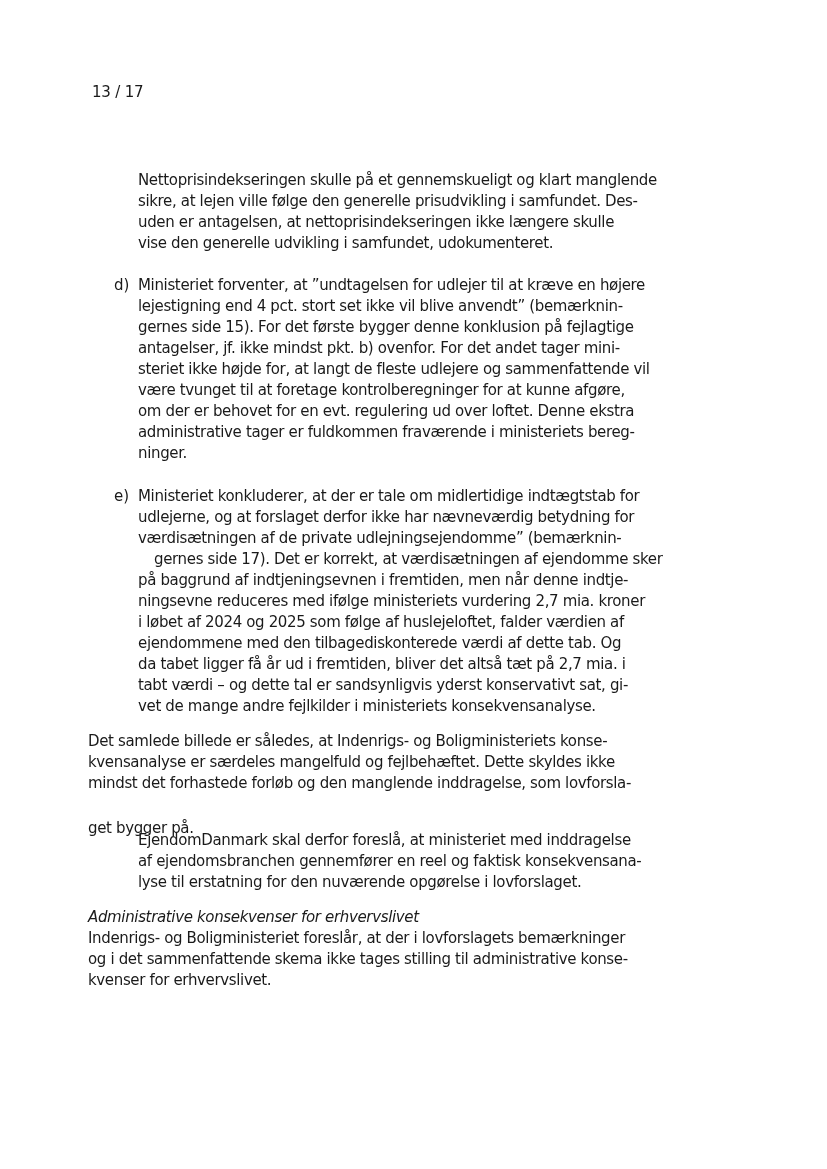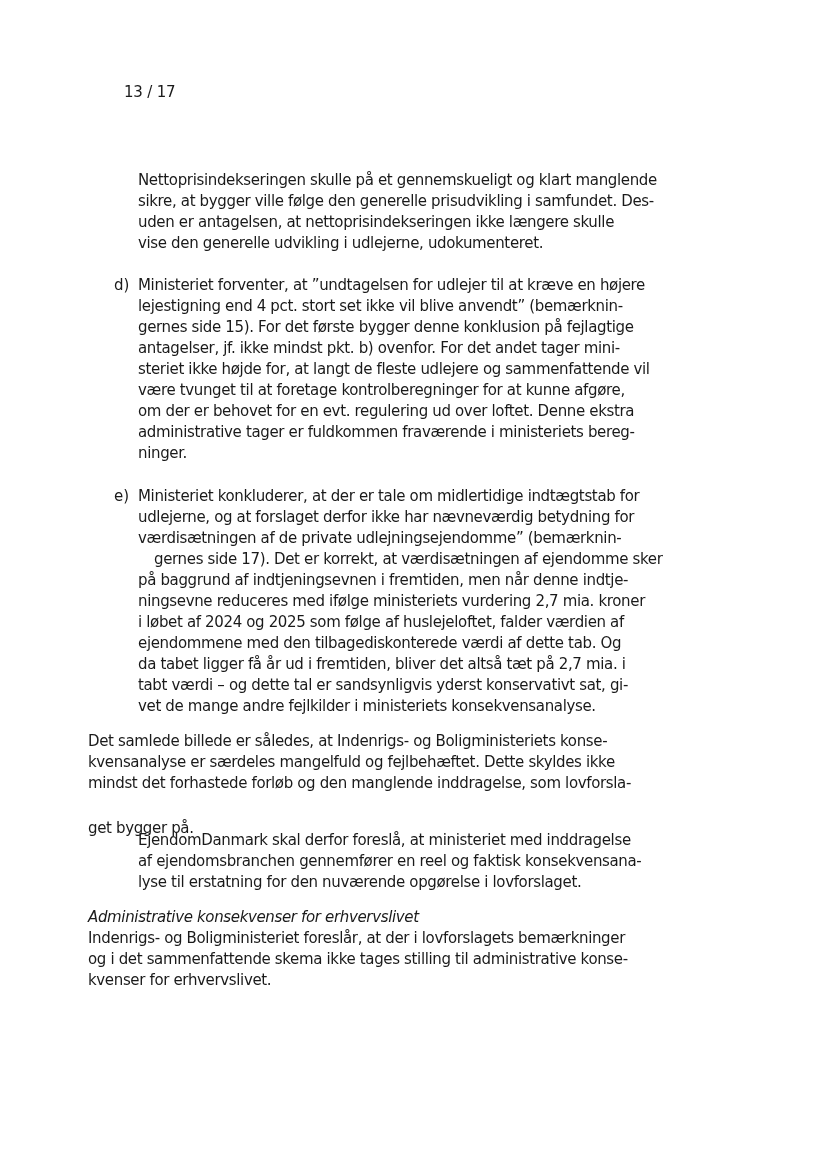--- a/index.html
+++ b/index.html
@@ -3,42 +3,42 @@
 <meta charset="utf-8">
 <style>
   html, body { margin: 0; padding: 0; background: #ffffff; }
   body {
     width: 827px; height: 1169px; position: relative; overflow: hidden;
     font-family: "DejaVu Sans", sans-serif;
     color: #1a1a1a;
   }
   .page-number {
     position: absolute; left: 92px; top: 83px;
-    font-size: 15px; letter-spacing: -0.2px; margin-left: 32px;
+    font-size: 15px; letter-spacing: -0.2px;
   }
   .line {
     position: absolute; white-space: nowrap;
     font-size: 15px; line-height: 21px; letter-spacing: -0.35px;
   }
   .label {
     position: absolute; font-size: 15px; line-height: 21px;
   }
   .italic { font-style: italic; text-align: center; }
   .u { text-underline-offset: 2px; }
 </style>
 </head>
 <body>
 
 <div class="page-number">13 / 17</div>
 
 <div>
   <div class="line" style="left:138px;top:170px">Nettoprisindekseringen skulle på et gennemskueligt og klart manglende</div>
-  <div class="line" style="left:138px;top:191px">sikre, at bygger ville følge den generelle prisudvikling i samfundet. Des-</div>
+  <div class="line" style="left:138px;top:191px">sikre, at lejen ville følge den generelle prisudvikling i samfundet. Des-</div>
   <div class="line" style="left:138px;top:212px">uden er antagelsen, at nettoprisindekseringen ikke længere skulle</div>
-  <div class="line" style="left:138px;top:233px">vise den generelle udvikling i udlejerne, udokumenteret.</div>
+  <div class="line" style="left:138px;top:233px">vise den generelle udvikling i samfundet, udokumenteret.</div>
 </div>
 
 <div>
   <div class="label" style="left:114px;top:275px">d)</div>
   <div class="line" style="left:138px;top:275px">Ministeriet forventer, at ”undtagelsen for udlejer til at kræve en højere</div>
   <div class="line" style="left:138px;top:296px">lejestigning end 4 pct. stort set ikke vil blive anvendt” (bemærknin-</div>
   <div class="line" style="left:138px;top:317px">gernes side 15). For det første bygger denne konklusion på fejlagtige</div>
   <div class="line" style="left:138px;top:338px">antagelser, jf. ikke mindst pkt. b) ovenfor. For det andet tager mini-</div>
   <div class="line" style="left:138px;top:359px">steriet ikke højde for, at langt de fleste udlejere og sammenfattende vil</div>
   <div class="line" style="left:138px;top:380px">være tvunget til at foretage kontrolberegninger for at kunne afgøre,</div>

